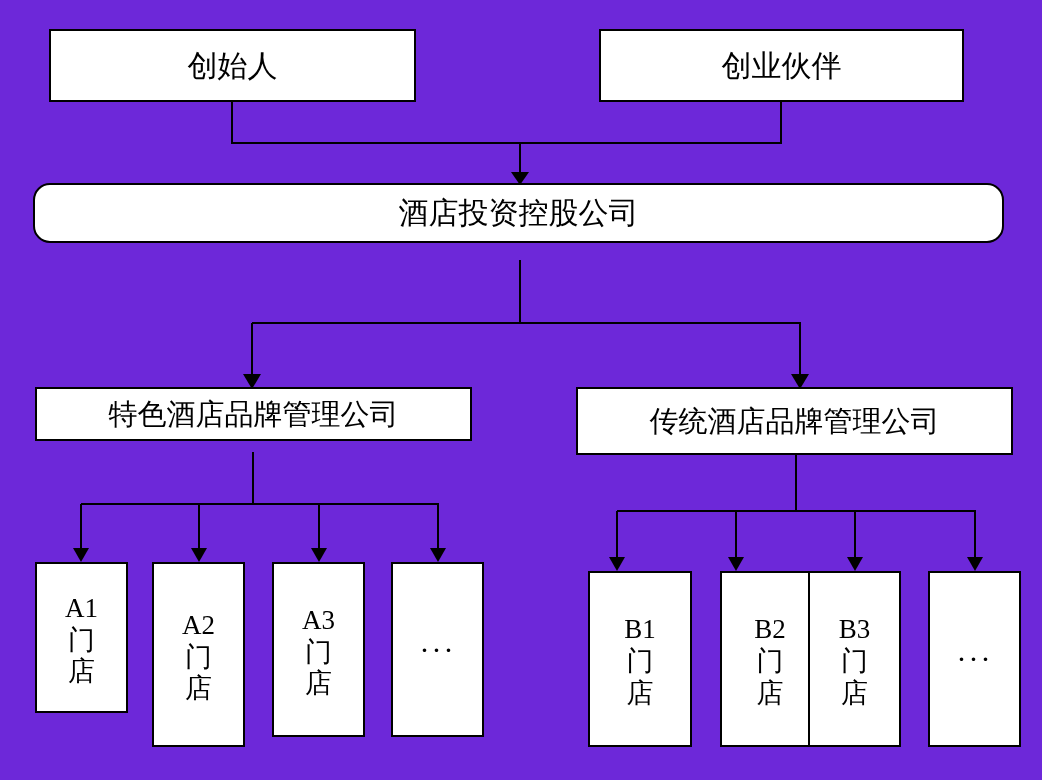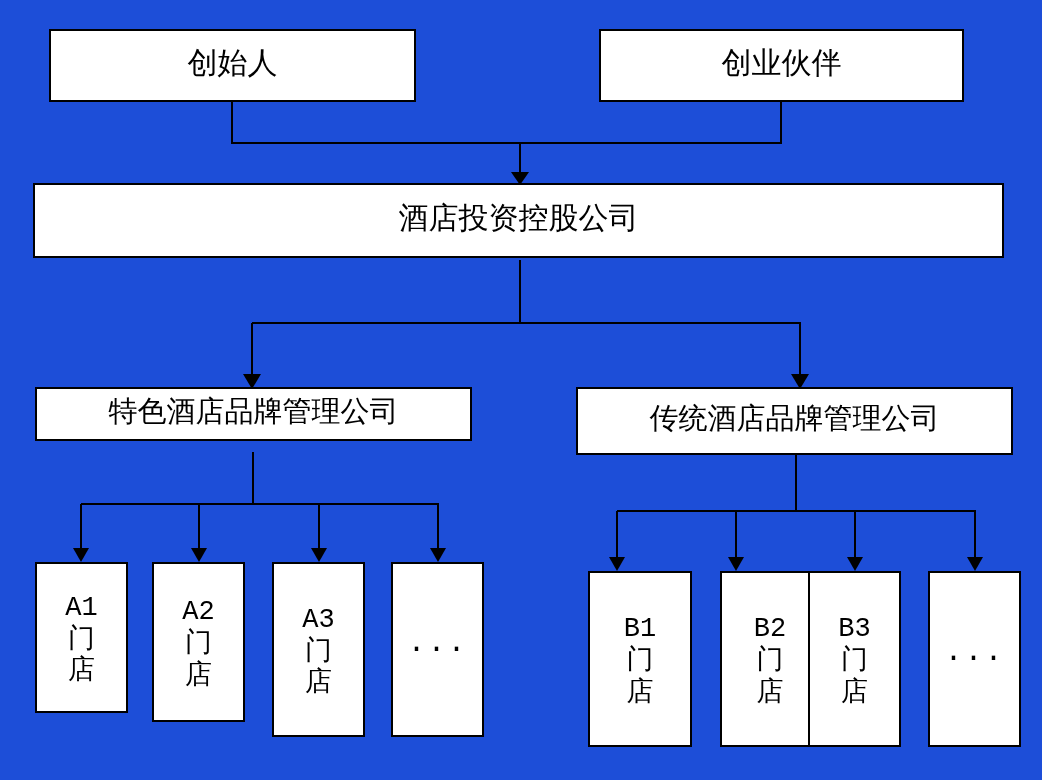--- a/index.html
+++ b/index.html
@@ -5,22 +5,22 @@
 <style>
   html, body {
     margin: 0;
     padding: 0;
     background: #ffffff;
   }
   #canvas {
     position: relative;
     width: 1042px;
     height: 780px;
-    background: #1d4ed8;
-    font-family: Liberation Mono, monospace;
+    background: #6d28d9;
+    font-family: Liberation Serif, serif;
     overflow: hidden;
   }
   .node {
     position: absolute;
     box-sizing: border-box;
     border: 2px solid #000000;
     background: #ffffff;
     display: flex;
     align-items: center;
     justify-content: center;
@@ -112,39 +112,39 @@
   </svg>
 
   <div class="node node-l1" style="left:49px; top:29px; width:367px; height:73px;">
     <span>创始人</span>
   </div>
 
   <div class="node node-l1" style="left:599px; top:29px; width:365px; height:73px;">
     <span>创业伙伴</span>
   </div>
 
-  <div class="node node-l2" style="left:33px; top:183px; width:971px; height:75px;">
+  <div class="node node-l2" style="left:33px; top:183px; width:971px; height:60px;border-radius:17px;">
     <span>酒店投资控股公司</span>
   </div>
 
   <div class="node node-l3" style="left:35px; top:387px; width:437px; height:54px;">
     <span>特色酒店品牌管理公司</span>
   </div>
 
   <div class="node node-l3" style="left:576px; top:387px; width:437px; height:68px;text-align:right;">
     <span>传统酒店品牌管理公司</span>
   </div>
 
   <div class="node node-leaf" style="left:35px; top:562px; width:93px; height:151px;">
     <span class="leaf-label">A1
 门
 店</span>
   </div>
 
-  <div class="node node-leaf" style="left:152px; top:562px; width:93px; height:160px;">
+  <div class="node node-leaf" style="left:152px; top:562px; width:93px; height:185px;">
     <span class="leaf-label">A2
 门
 店</span>
   </div>
 
   <div class="node node-leaf" style="left:272px; top:562px; width:93px; height:175px;">
     <span class="leaf-label">A3
 门
 店</span>
   </div>

